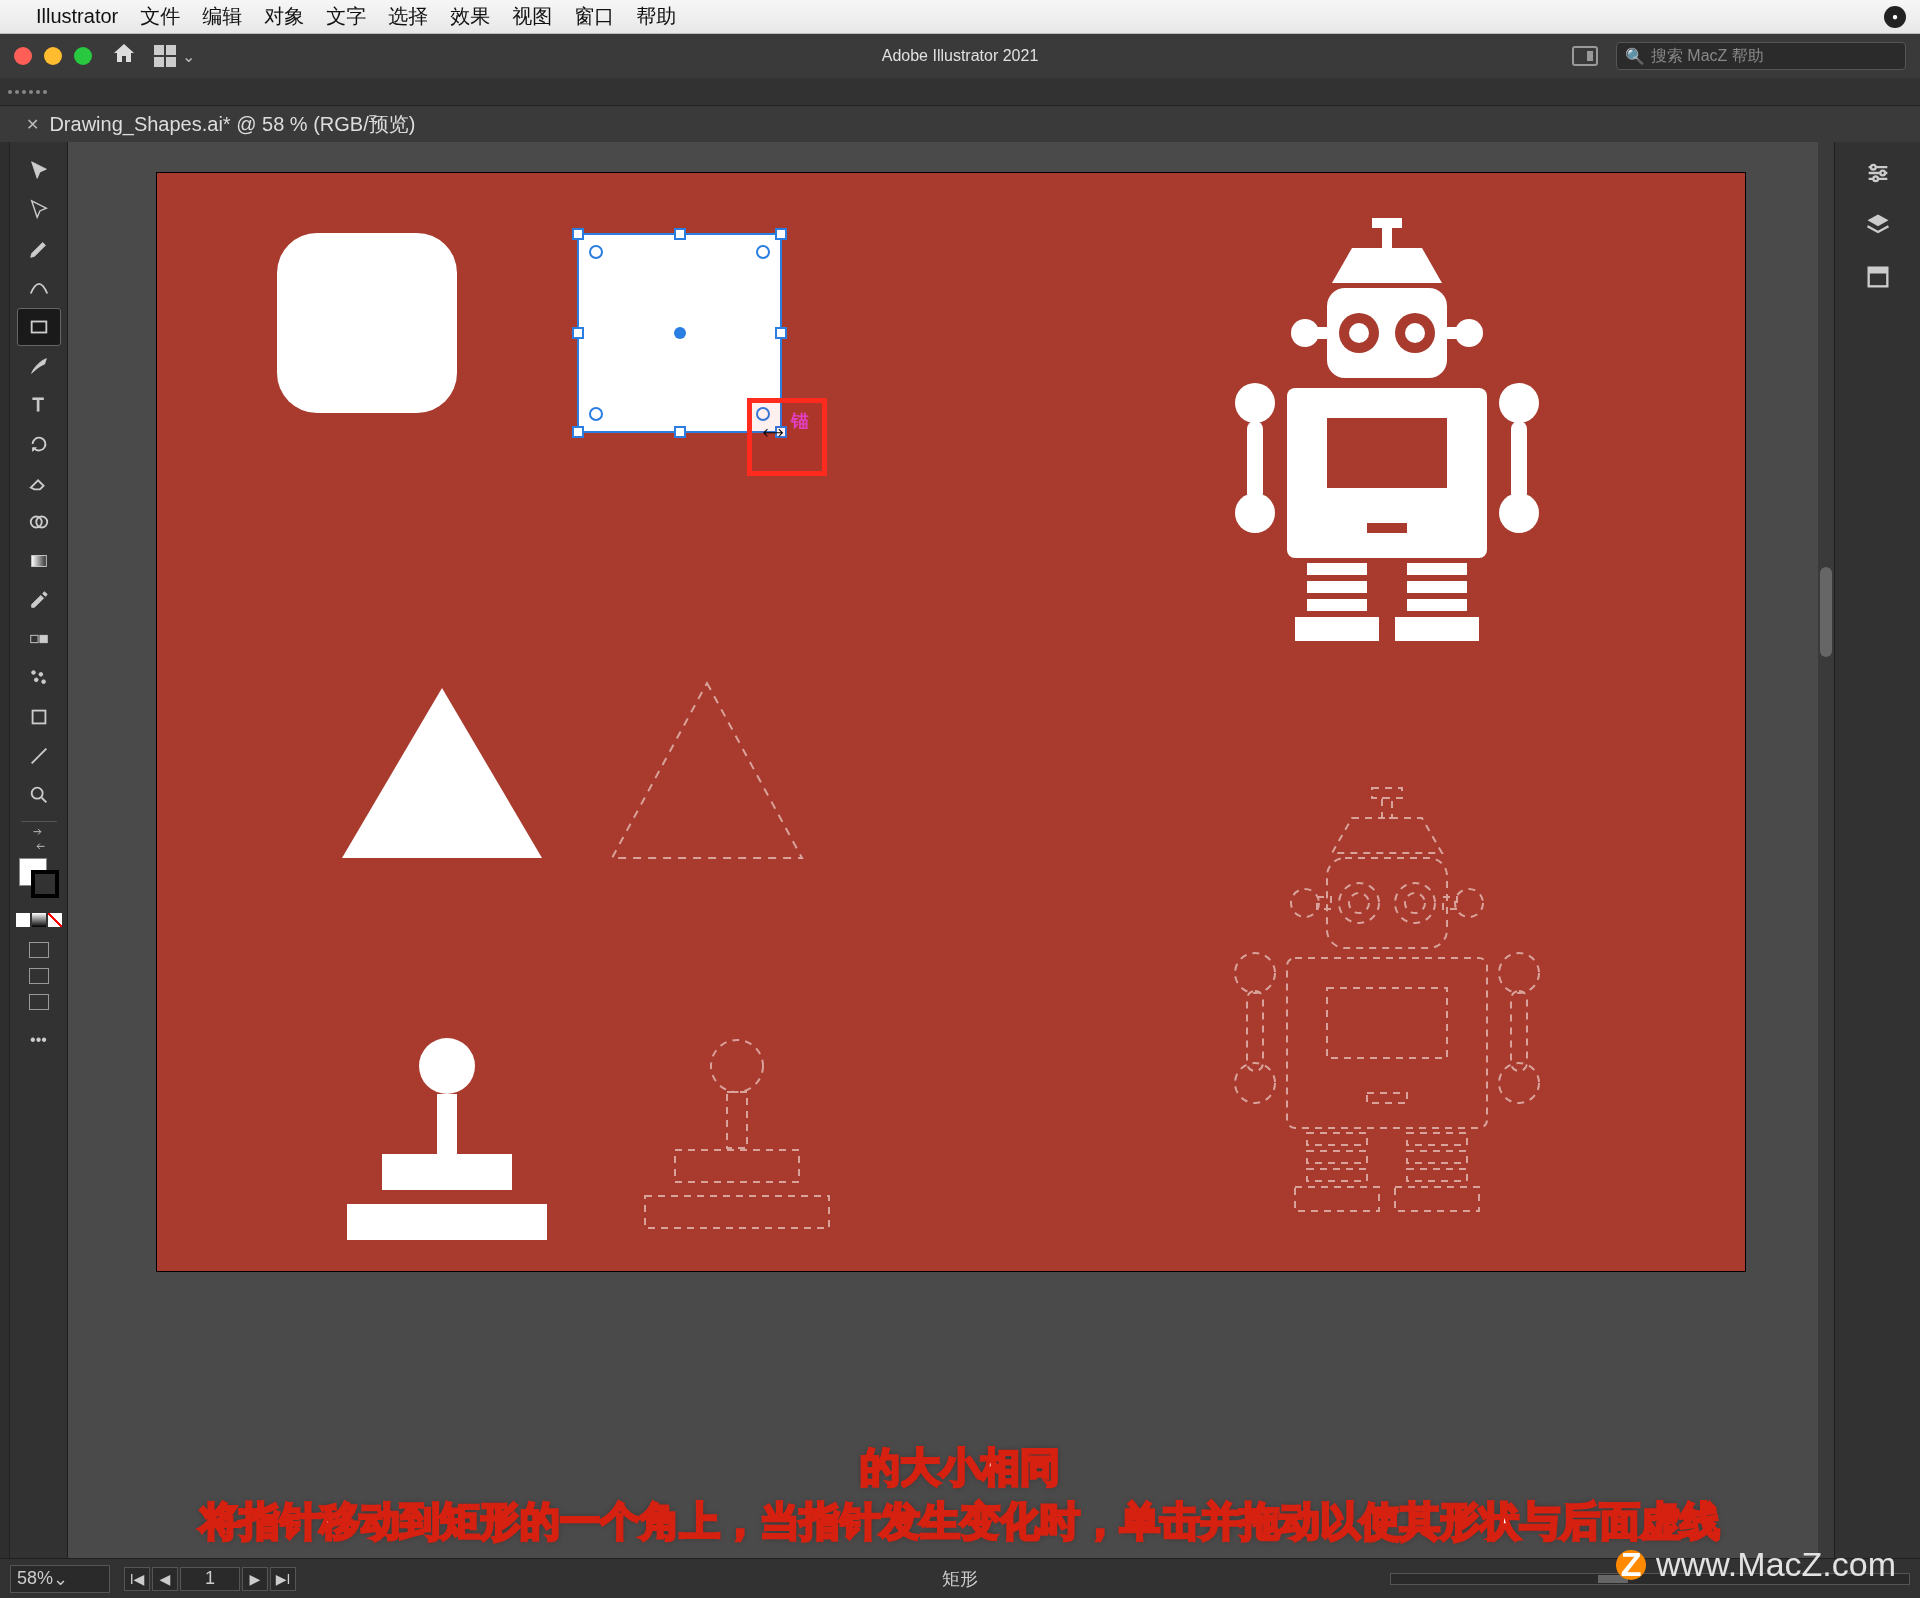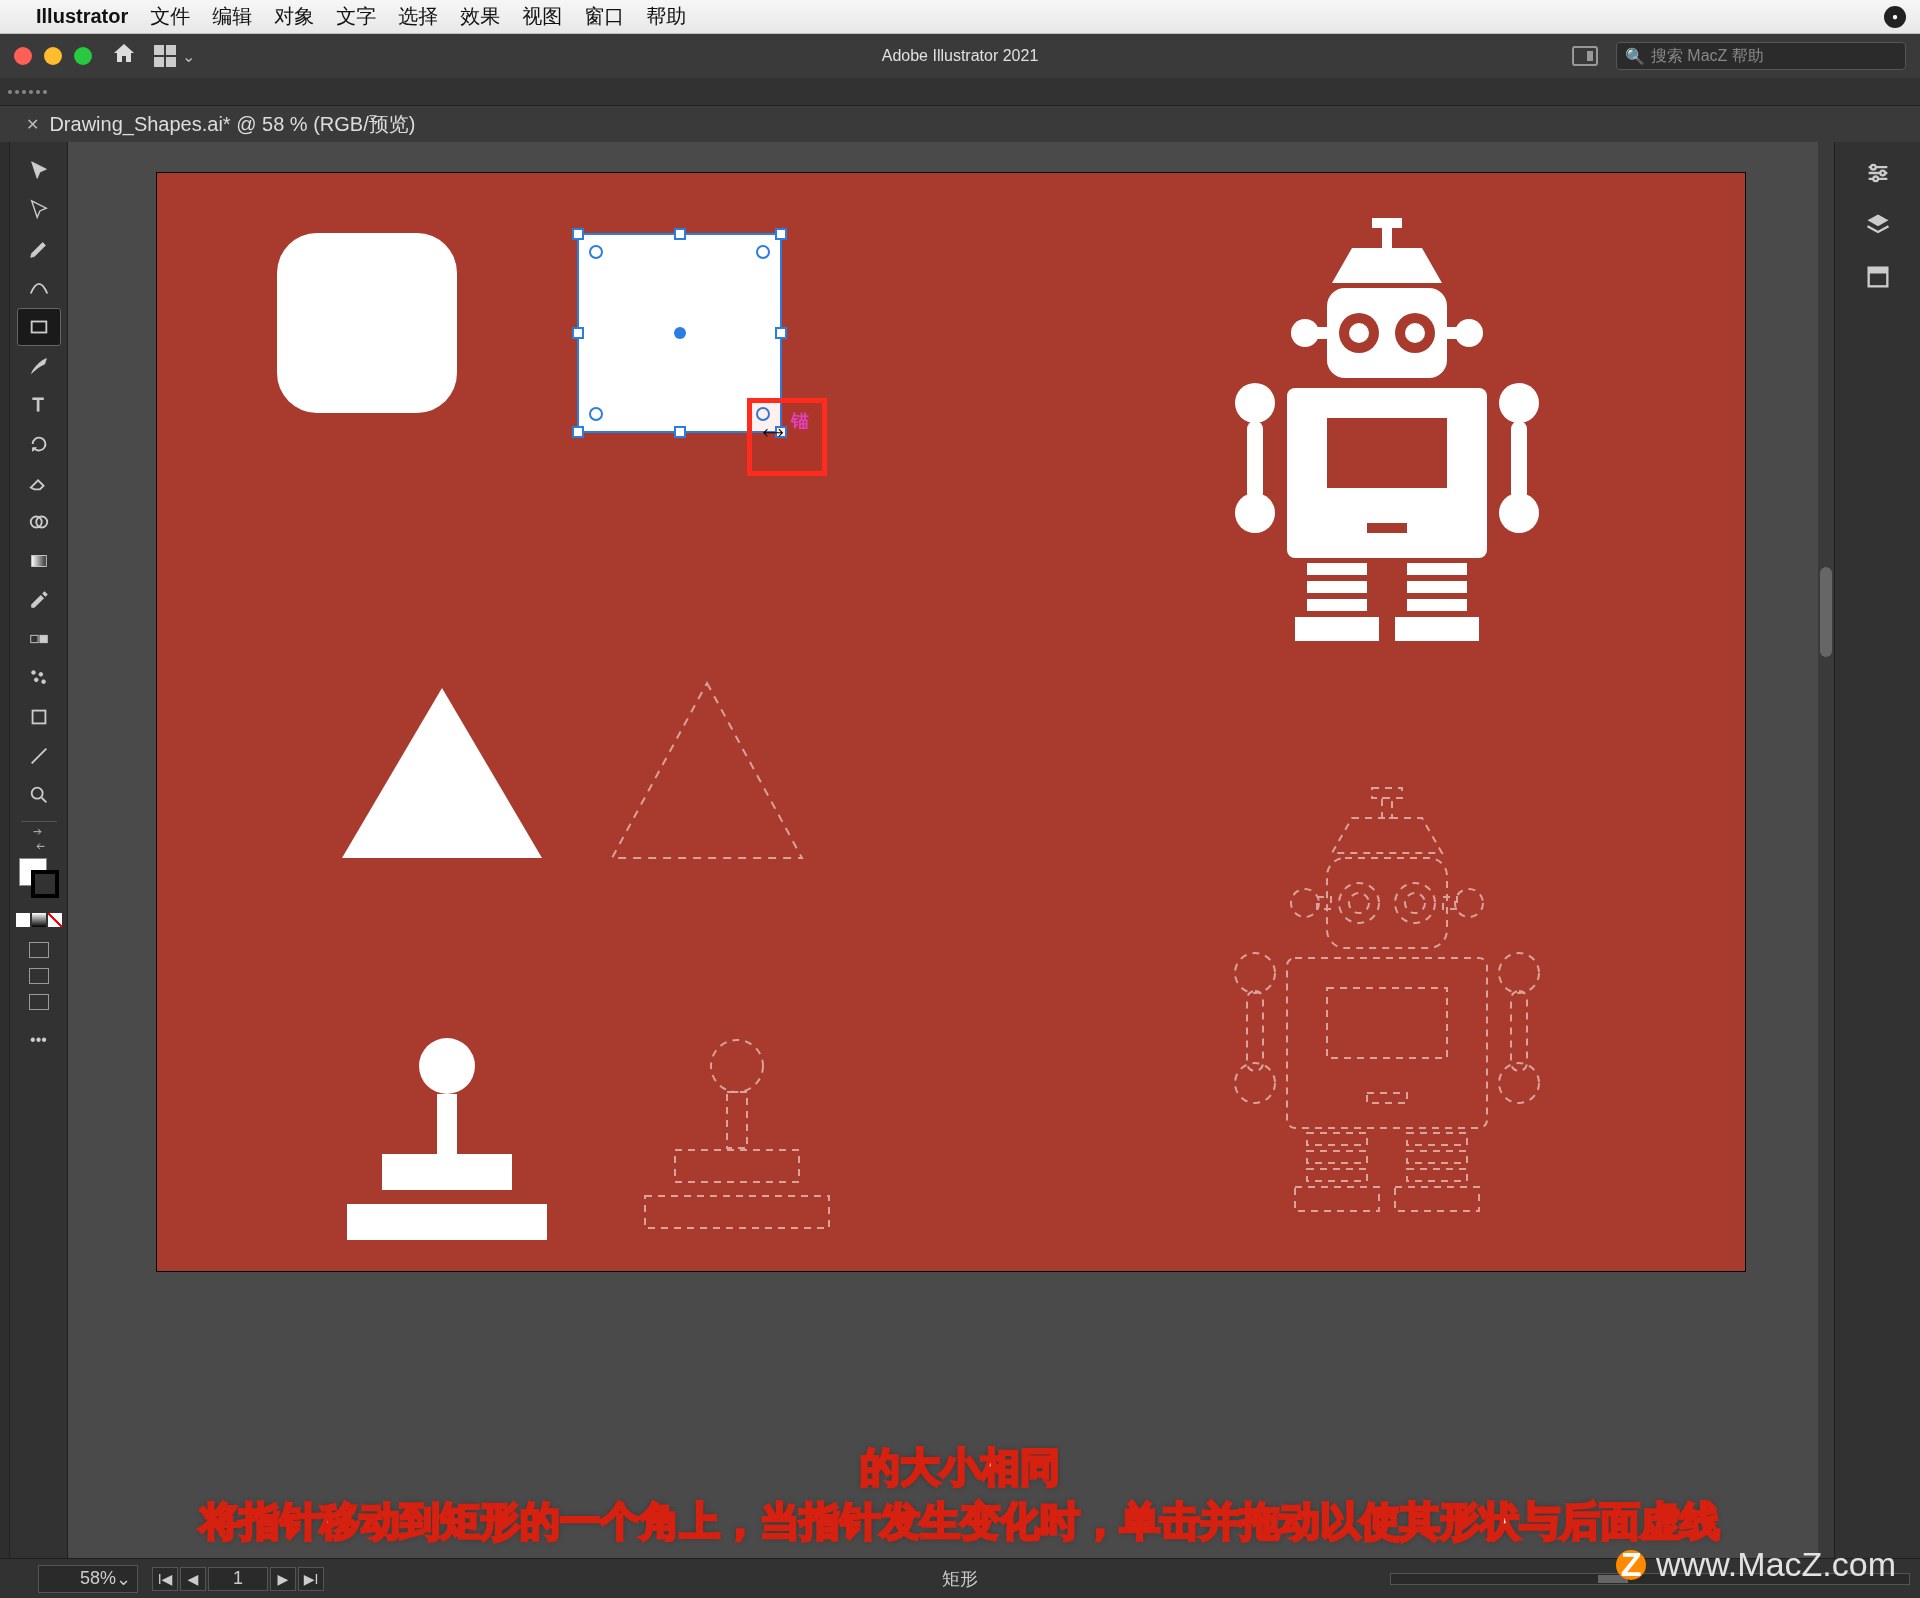--- a/index.html
+++ b/index.html
@@ -1,21 +1,21 @@
 <!DOCTYPE html>
 <html><head>
 <meta charset="utf-8">
 <style>
 * { margin: 0; padding: 0; box-sizing: border-box; font-family: -apple-system, "Helvetica Neue", Arial, sans-serif; }
 body { background: #1a1a1a; width: 1920px; height: 1598px; overflow: hidden; position: relative; }
 
 
 .macos-menubar { height: 34px; background: linear-gradient(#f6f6f6,#e8e8e8); display: flex; align-items: center; padding: 0 14px; gap: 22px; font-size: 20px; color: #111; border-bottom: 1px solid #bfbfbf; }
 .macos-menubar .apple { font-size: 22px; }
-.macos-menubar .app-name { font-weight: 700; }
+.macos-menubar .app-name { font-weight: 400; }
 .macos-menubar .status-dot { margin-left: auto; width: 22px; height: 22px; border-radius: 50%; background: #222; display:flex;align-items:center;justify-content:center;color:#fff;font-size:10px;}
 
 
 .app-titlebar { height: 44px; background: #3a3a3a; display: flex; align-items: center; padding: 0 14px; color: #ccc; position: relative; }
 .traffic { display: flex; gap: 12px; }
 .traffic span { width: 18px; height: 18px; border-radius: 50%; display: inline-block; }
 .tl-close { background: #ff5f57; } .tl-min { background: #febc2e; } .tl-max { background: #28c840; }
 .home-icon { margin-left: 20px; color: #ddd; font-size: 22px; }
 .workspace-switch { margin-left: 18px; display:flex; align-items:center; gap:6px; color:#bbb; }
 .ws-grid { width:22px; height:22px; display:grid; grid-template-columns:1fr 1fr; grid-template-rows:1fr 1fr; gap:2px; }
@@ -76,21 +76,21 @@
 .joystick-dashed { position:absolute; left:470px; top:865px; width:220px; height:200px; }
 
 .robot { position:absolute; left:1020px; top:30px; width:420px; height:550px; }
 .robot-dashed { position:absolute; left:1020px; top:600px; width:420px; height:550px; }
 
 .right-sidebar { width: 86px; background:#323232; border-left:1px solid #1e1e1e; display:flex; flex-direction:column; align-items:center; padding-top:18px; gap:26px; }
 .right-sidebar .ricon { width:30px; height:26px; color:#ccc; display:flex; align-items:center; justify-content:center; }
 
 
 .status-bar { height:40px; background:#323232; display:flex; align-items:center; padding:0 10px; color:#ccc; font-size:18px; border-top:1px solid #1f1f1f;}
-.zoom-box { width:100px; height:28px; background:#2a2a2a; border:1px solid #555; display:flex; align-items:center; justify-content:flex-end; padding:0 6px;margin-left:28px; }
+.zoom-box { width:100px; height:28px; background:#2a2a2a; border:1px solid #555; display:flex; align-items:center; justify-content:flex-start; padding:0 6px; }
 .nav-btns { margin-left:14px; display:flex; gap:2px; }
 .nav-btn { width:26px; height:24px; background:#2a2a2a; border:1px solid #555; display:flex; align-items:center; justify-content:center; font-size:14px; }
 .artboard-num { width:60px; height:24px; background:#2a2a2a; border:1px solid #555; display:flex; align-items:center; justify-content:center; }
 .status-center { position:absolute; left:50%; transform:translateX(-50%); }
 .scrollbar-h { margin-left:auto; height:12px; width:520px; background:#2a2a2a; border:1px solid #555; position:relative; }
 .scrollbar-h .thumb { position:absolute; left:40%; width:30px; top:1px; bottom:1px; background:#666; }
 
 
 .instruction { position:absolute; bottom:50px; left:50%; transform:translateX(-50%); width:90%; text-align:center; font-size:40px; font-weight:800; color:#fff; -webkit-text-stroke:3px #d62010; text-shadow:0 0 6px rgba(0,0,0,.4); line-height:1.35; }
 .watermark { position:absolute; bottom:14px; right:24px; font-size:34px; color:#e2e2e2; font-weight:500; display:flex; align-items:center; gap:10px; }

